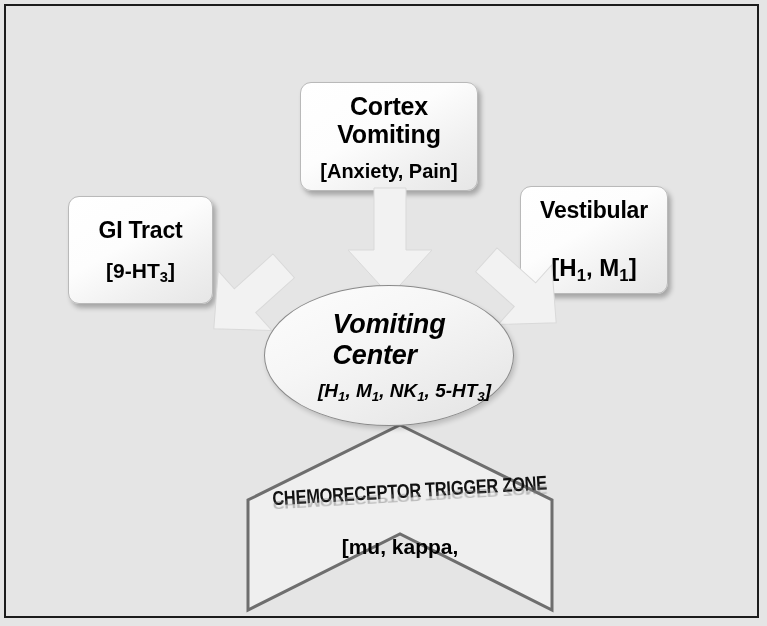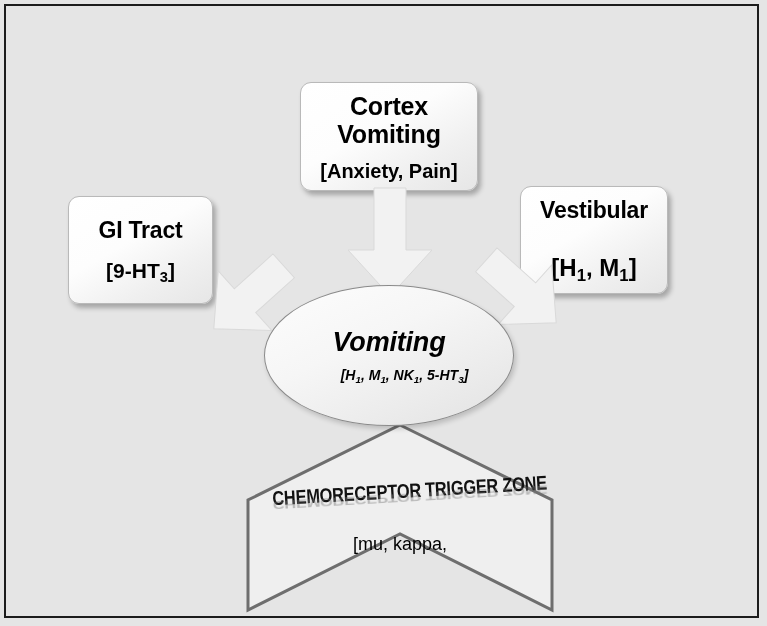--- a/index.html
+++ b/index.html
@@ -105,21 +105,21 @@
     display: flex;
     flex-direction: column;
     align-items: center;
     justify-content: center;
     text-align: left;
     color: #000000;
     z-index: 4;
     font-style: italic;
   }
   #ellipse-vomiting .node-title { font-size: 27px; }
-  #ellipse-vomiting .node-receptors { font-size: 14px; margin-top: 11px; margin-left: 31px; }
+  #ellipse-vomiting .node-receptors { font-size: 19px; margin-top: 11px; margin-left: 31px; }
 
   
   #ctz-wrap {
     position: absolute;
     left: 245px; top: 422px;
     width: 310px; height: 192px;
     z-index: 2;
   }
   #ctz-wrap svg { display: block; overflow: visible; }
   .ctz-face {
@@ -158,22 +158,22 @@
     display: block;
     white-space: nowrap;
     margin-top: 1px;
     filter: blur(0.6px);
   }
   #ctz-receptors {
     position: absolute;
     left: 0; top: 112px;
     width: 310px;
     text-align: center;
-    font-size: 18px;
-    font-weight: normal;
+    font-size: 21px;
+    font-weight: bold;
     line-height: 1.22;
     color: #000000;
     pointer-events: none;
   }
 </style>
 </head>
 <body>
 
 <div id="stage">
 
@@ -251,17 +251,18 @@
     </div>
 
     <div id="ctz-receptors">
       <div>[mu, kappa,</div>
     </div>
   </div>
 
   <div id="ellipse-vomiting">
     <div class="node-title">
       <span>Vomiting</span><br>
+      <span>Center</span>
     </div>
     <div class="node-receptors"><span>[H</span><sub>1</sub><span>, M</span><sub>1</sub><span>, NK</span><sub>1</sub><span>, 5-HT</span><sub>3</sub><span>]</span></div>
   </div>
 
 </div>
 
 </body></html>

